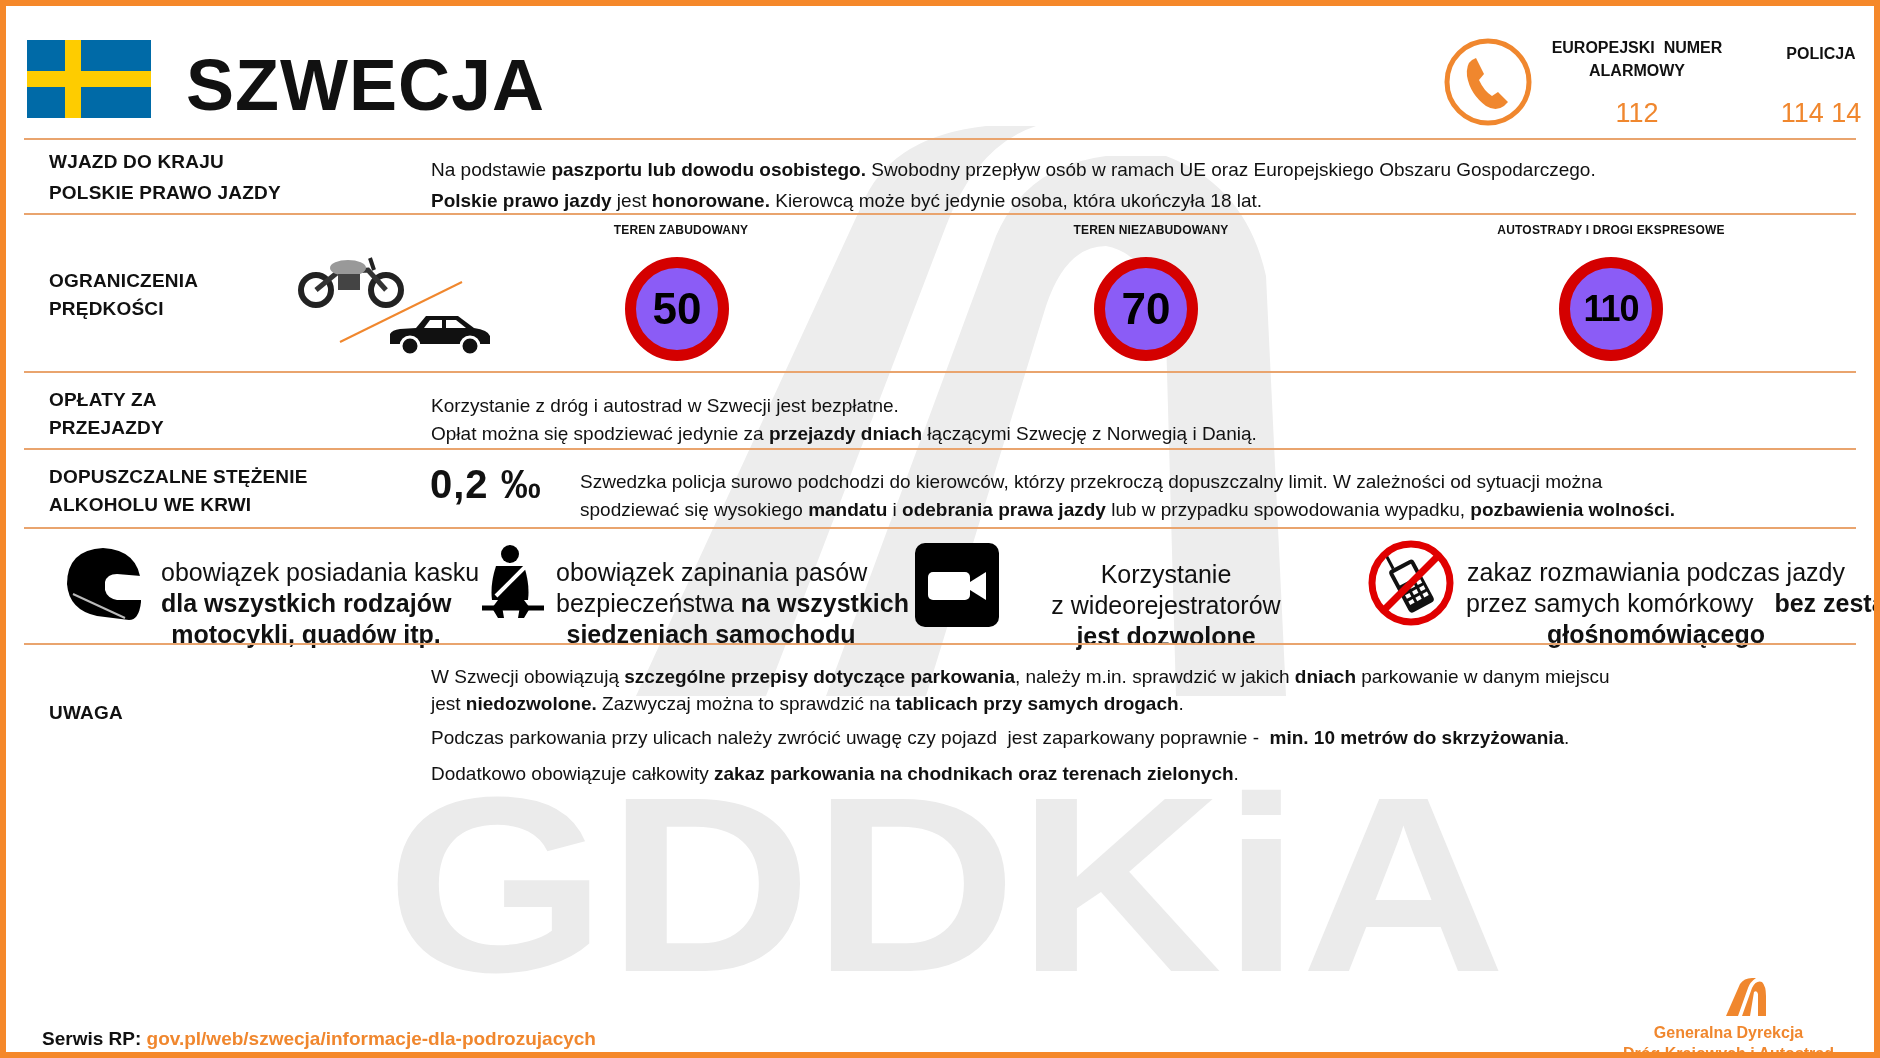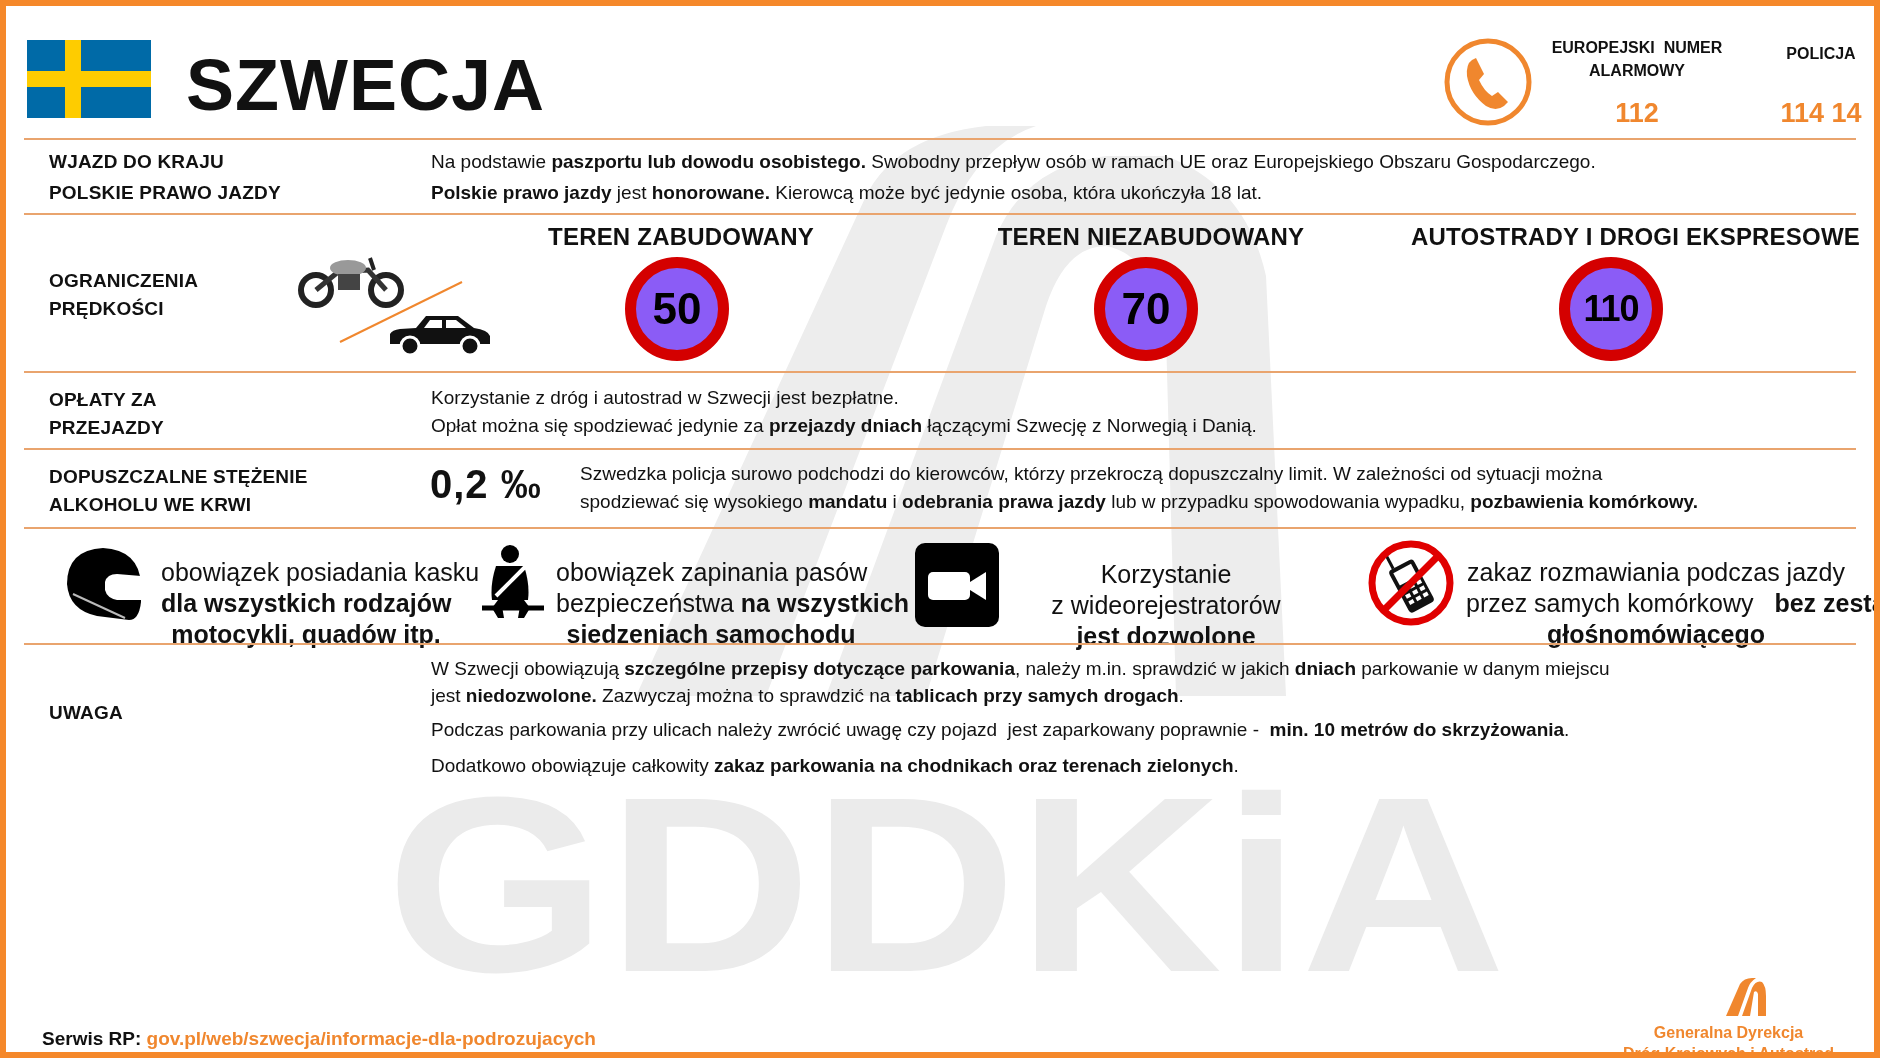--- a/index.html
+++ b/index.html
@@ -5,26 +5,26 @@
   * { box-sizing: border-box; margin: 0; padding: 0; }
   html, body { width: 1880px; height: 1058px; overflow: hidden; background: #fff; }
   body { font-family: "Liberation Sans", "DejaVu Sans", sans-serif; color: #111; position: relative; }
   .frame { position: absolute; left: 0; top: 0; width: 1880px; height: 1058px; border: 6px solid #F5882A; background: #fff; overflow: hidden; }
   .abs { position: absolute; }
   .wm-logo { position: absolute; left: 560px; top: 70px; width: 760px; height: 620px; z-index: 0; }
   .wm-text { position: absolute; left: 380px; top: 770px; width: 1120px; height: 200px; z-index: 0; }
   .layer { position: absolute; left: 0; top: 16px; width: 100%; height: 100%; z-index: 1; }
   .hr { position: absolute; left: 18px; right: 18px; height: 2px; background: #E9A46E; }
   .label { position: absolute; font-weight: bold; font-size: 19px; line-height: 28px; color: #111; letter-spacing: 0.2px; }
-  .txt { position: absolute; font-size: 19px; line-height: 30px; color: #111; white-space: nowrap; }
+  .txt { position: absolute; font-size: 19px; line-height: 30px; color: #111; white-space: nowrap; margin-top: 8px; }
   .txt b { font-weight: bold; }
   .title { position: absolute; left: 180px; top: 18px; font-size: 72px; font-weight: bold; letter-spacing: 1px; line-height: 90px; }
   .hdr-small { position: absolute; font-weight: bold; font-size: 16px; line-height: 23px; text-align: center; }
-  .hdr-num { position: absolute; font-weight: bold; font-size: 27px; color: #F0872E; text-align: center; }
-  .speed-head { position: absolute; font-size: 24px; font-weight: bold; text-align: center; white-space: nowrap; letter-spacing: 0.2px; }
+  .hdr-num { position: absolute; font-weight: normal; font-size: 27px; color: #F0872E; text-align: center; }
+  .speed-head { position: absolute; font-size: 12px; font-weight: bold; text-align: center; white-space: nowrap; letter-spacing: 0.2px; }
   .sign { position: absolute; width: 104px; height: 104px; border-radius: 50%; border: 11px solid #D40000; background: #8b5cf6; display: flex; align-items: center; justify-content: center; font-weight: bold; font-size: 44px; color: #000; }
   .sign.s3 { font-size: 36px; letter-spacing: -1px; text-align: right; }
   .bac { position: absolute; left: 424px; top: 440px; font-size: 40px; font-weight: bold; letter-spacing: 1px; }
   .center-txt { position: absolute; text-align: center; font-size: 25px; line-height: 31px; white-space: nowrap; margin-top: 21px; }
   .footer { position: absolute; left: 36px; top: 1006px; font-size: 19px; font-weight: bold; }
   .footer .link { color: #F0872E; }
   .gd-name { position: absolute; right: 40px; top: 1000px; text-align: center; color: #F0872E; font-weight: bold; font-size: 16px; line-height: 21px; }
 </style>
 </head>
 <body>
@@ -110,21 +110,21 @@
     <div class="txt" style="left:425px;top:389px"><span>Opłat można  się spodziewać jedynie za </span><b>przejazdy dniach</b><span> łączącymi Szwecję z Norwegią  i Danią.</span></div>
 
     <div class="hr" style="top:426px"></div>
 
     <div class="label" style="left:43px;top:441px">
       <div>DOPUSZCZALNE STĘŻENIE</div>
       <div>ALKOHOLU WE KRWI</div>
     </div>
     <div class="bac">0,2 ‰</div>
     <div class="txt" style="left:574px;top:437px">Szwedzka  policja surowo podchodzi  do kierowców,  którzy  przekroczą dopuszczalny limit. W zależności od sytuacji można</div>
-    <div class="txt" style="left:574px;top:465px"><span>spodziewać się wysokiego </span><b>mandatu</b><span> i </span><b>odebrania prawa jazdy</b><span> lub w przypadku  spowodowania  wypadku,  </span><b>pozbawienia komórkowy.</b></div>
+    <div class="txt" style="left:574px;top:465px"><span>spodziewać się wysokiego </span><b>mandatu</b><span> i </span><b>odebrania prawa jazdy</b><span> lub w przypadku  spowodowania  wypadku,  </span><b>pozbawienia wolności.</b></div>
 
     <div class="hr" style="top:505px"></div>
 
     <svg class="abs" style="left:55px;top:522px;width:84px;height:78px" viewBox="0 0 84 78">
       <path d="M6 40 Q6 6 42 4 Q78 6 80 40 L80 58 Q78 76 68 76 L36 72 Q8 66 6 40 Z" fill="#000"></path>
       <path d="M44 38 Q46 30 56 30 L80 32 L80 56 L56 56 Q46 54 44 46 Z" fill="#fff"></path>
       <path d="M12 50 L64 74" stroke="#bbb" stroke-width="2"></path>
     </svg>
     <div class="center-txt" style="left:155px;top:514px;width:290px">
       <div>obowiązek  posiadania kasku</div>

